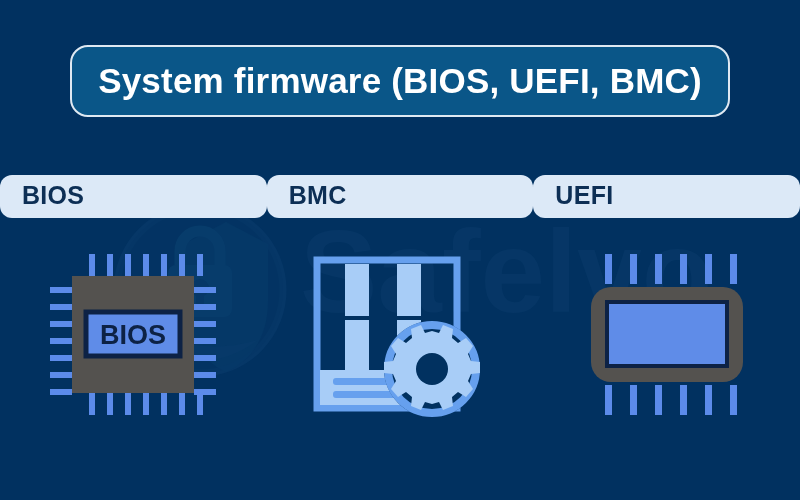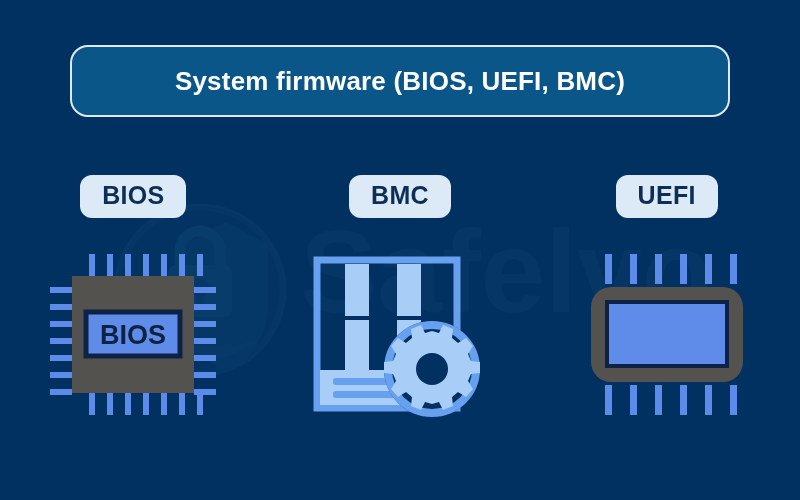--- a/index.html
+++ b/index.html
@@ -41,40 +41,39 @@
     box-sizing: border-box;
     background: #0a5688;
     border: 2px solid #dfe9f2;
     border-radius: 18px;
     display: flex;
     align-items: center;
     justify-content: center;
   }
   .banner-title {
     color: #ffffff;
-    font-size: 26px;
+    font-size: 35px;
     font-weight: bold;
     letter-spacing: 0.2px;
     white-space: nowrap;
   }
 
   
   .cols {
     position: absolute;
     left: 0;
     top: 175px;
     width: 800px;
     height: 300px;
     display: flex;
   }
   .col {
     width: 266.66px;
     display: flex;
     flex-direction: column;
-    align-items: center;
   }
   .pill {
     background: #dce9f7;
     color: #0d2f55;
     font-size: 25px;
     font-weight: bold;
     border-radius: 12px;
     padding: 6px 22px 8px 22px;
     line-height: 1.15;
     letter-spacing: 0.3px;

